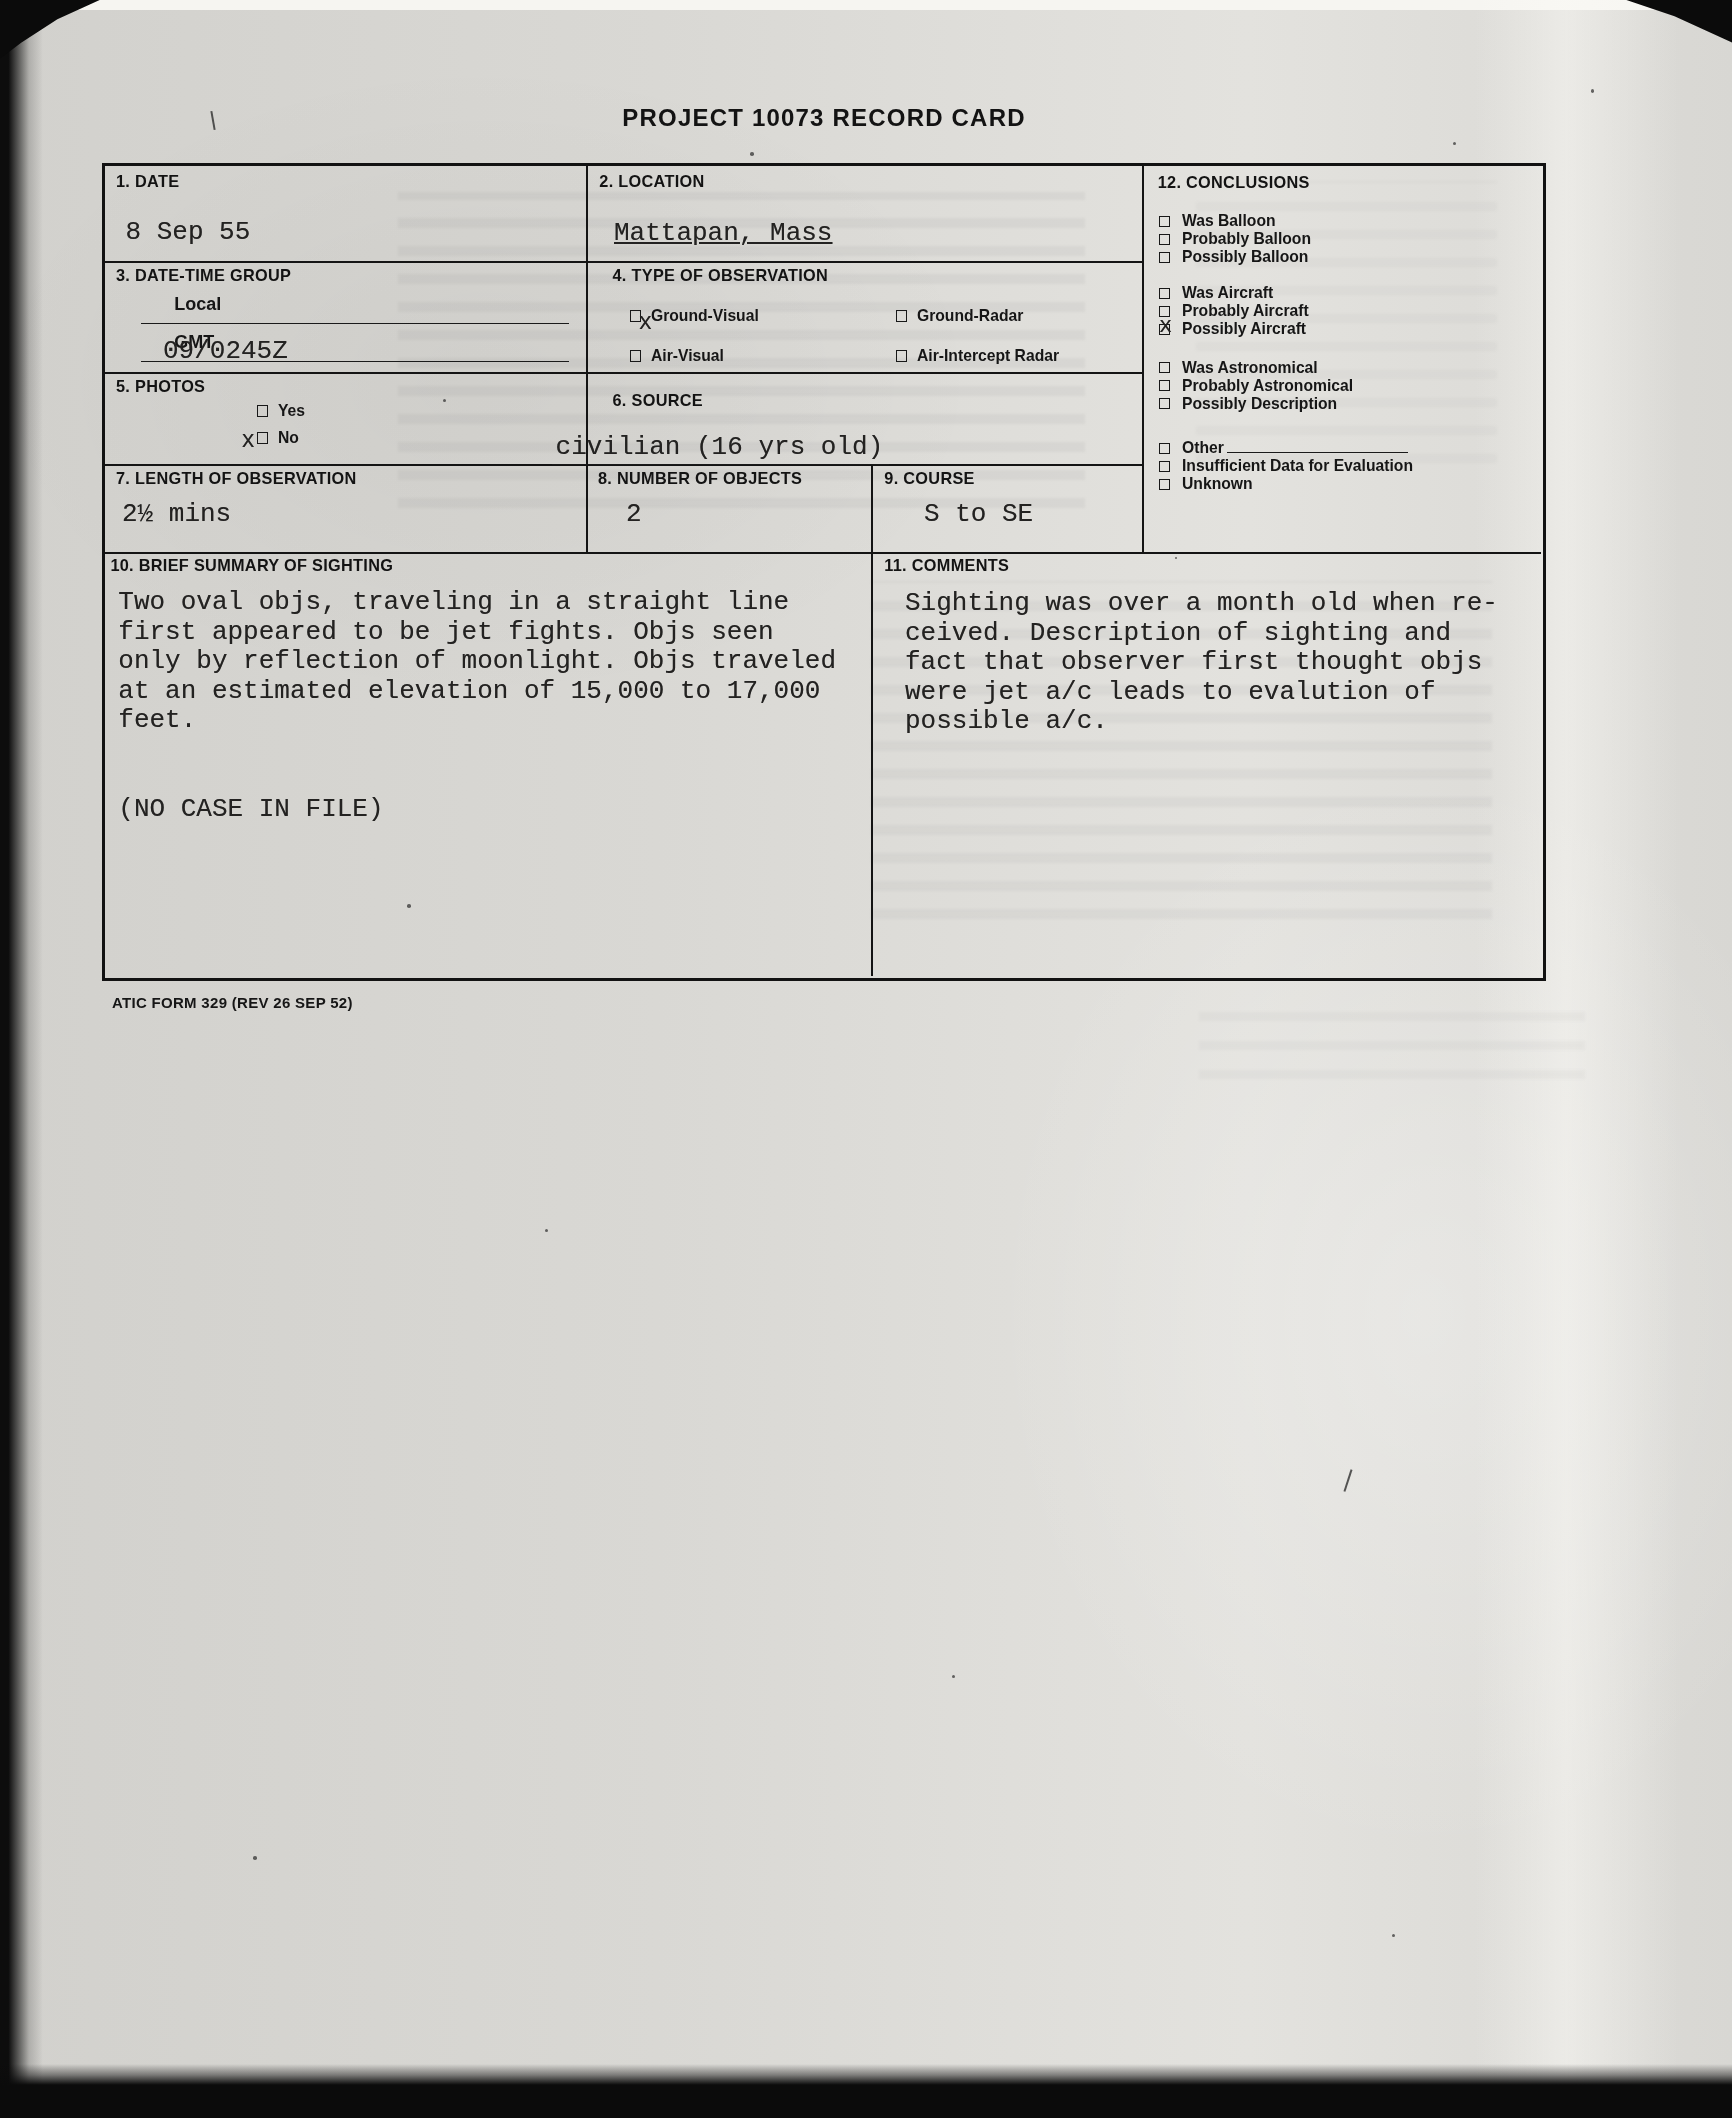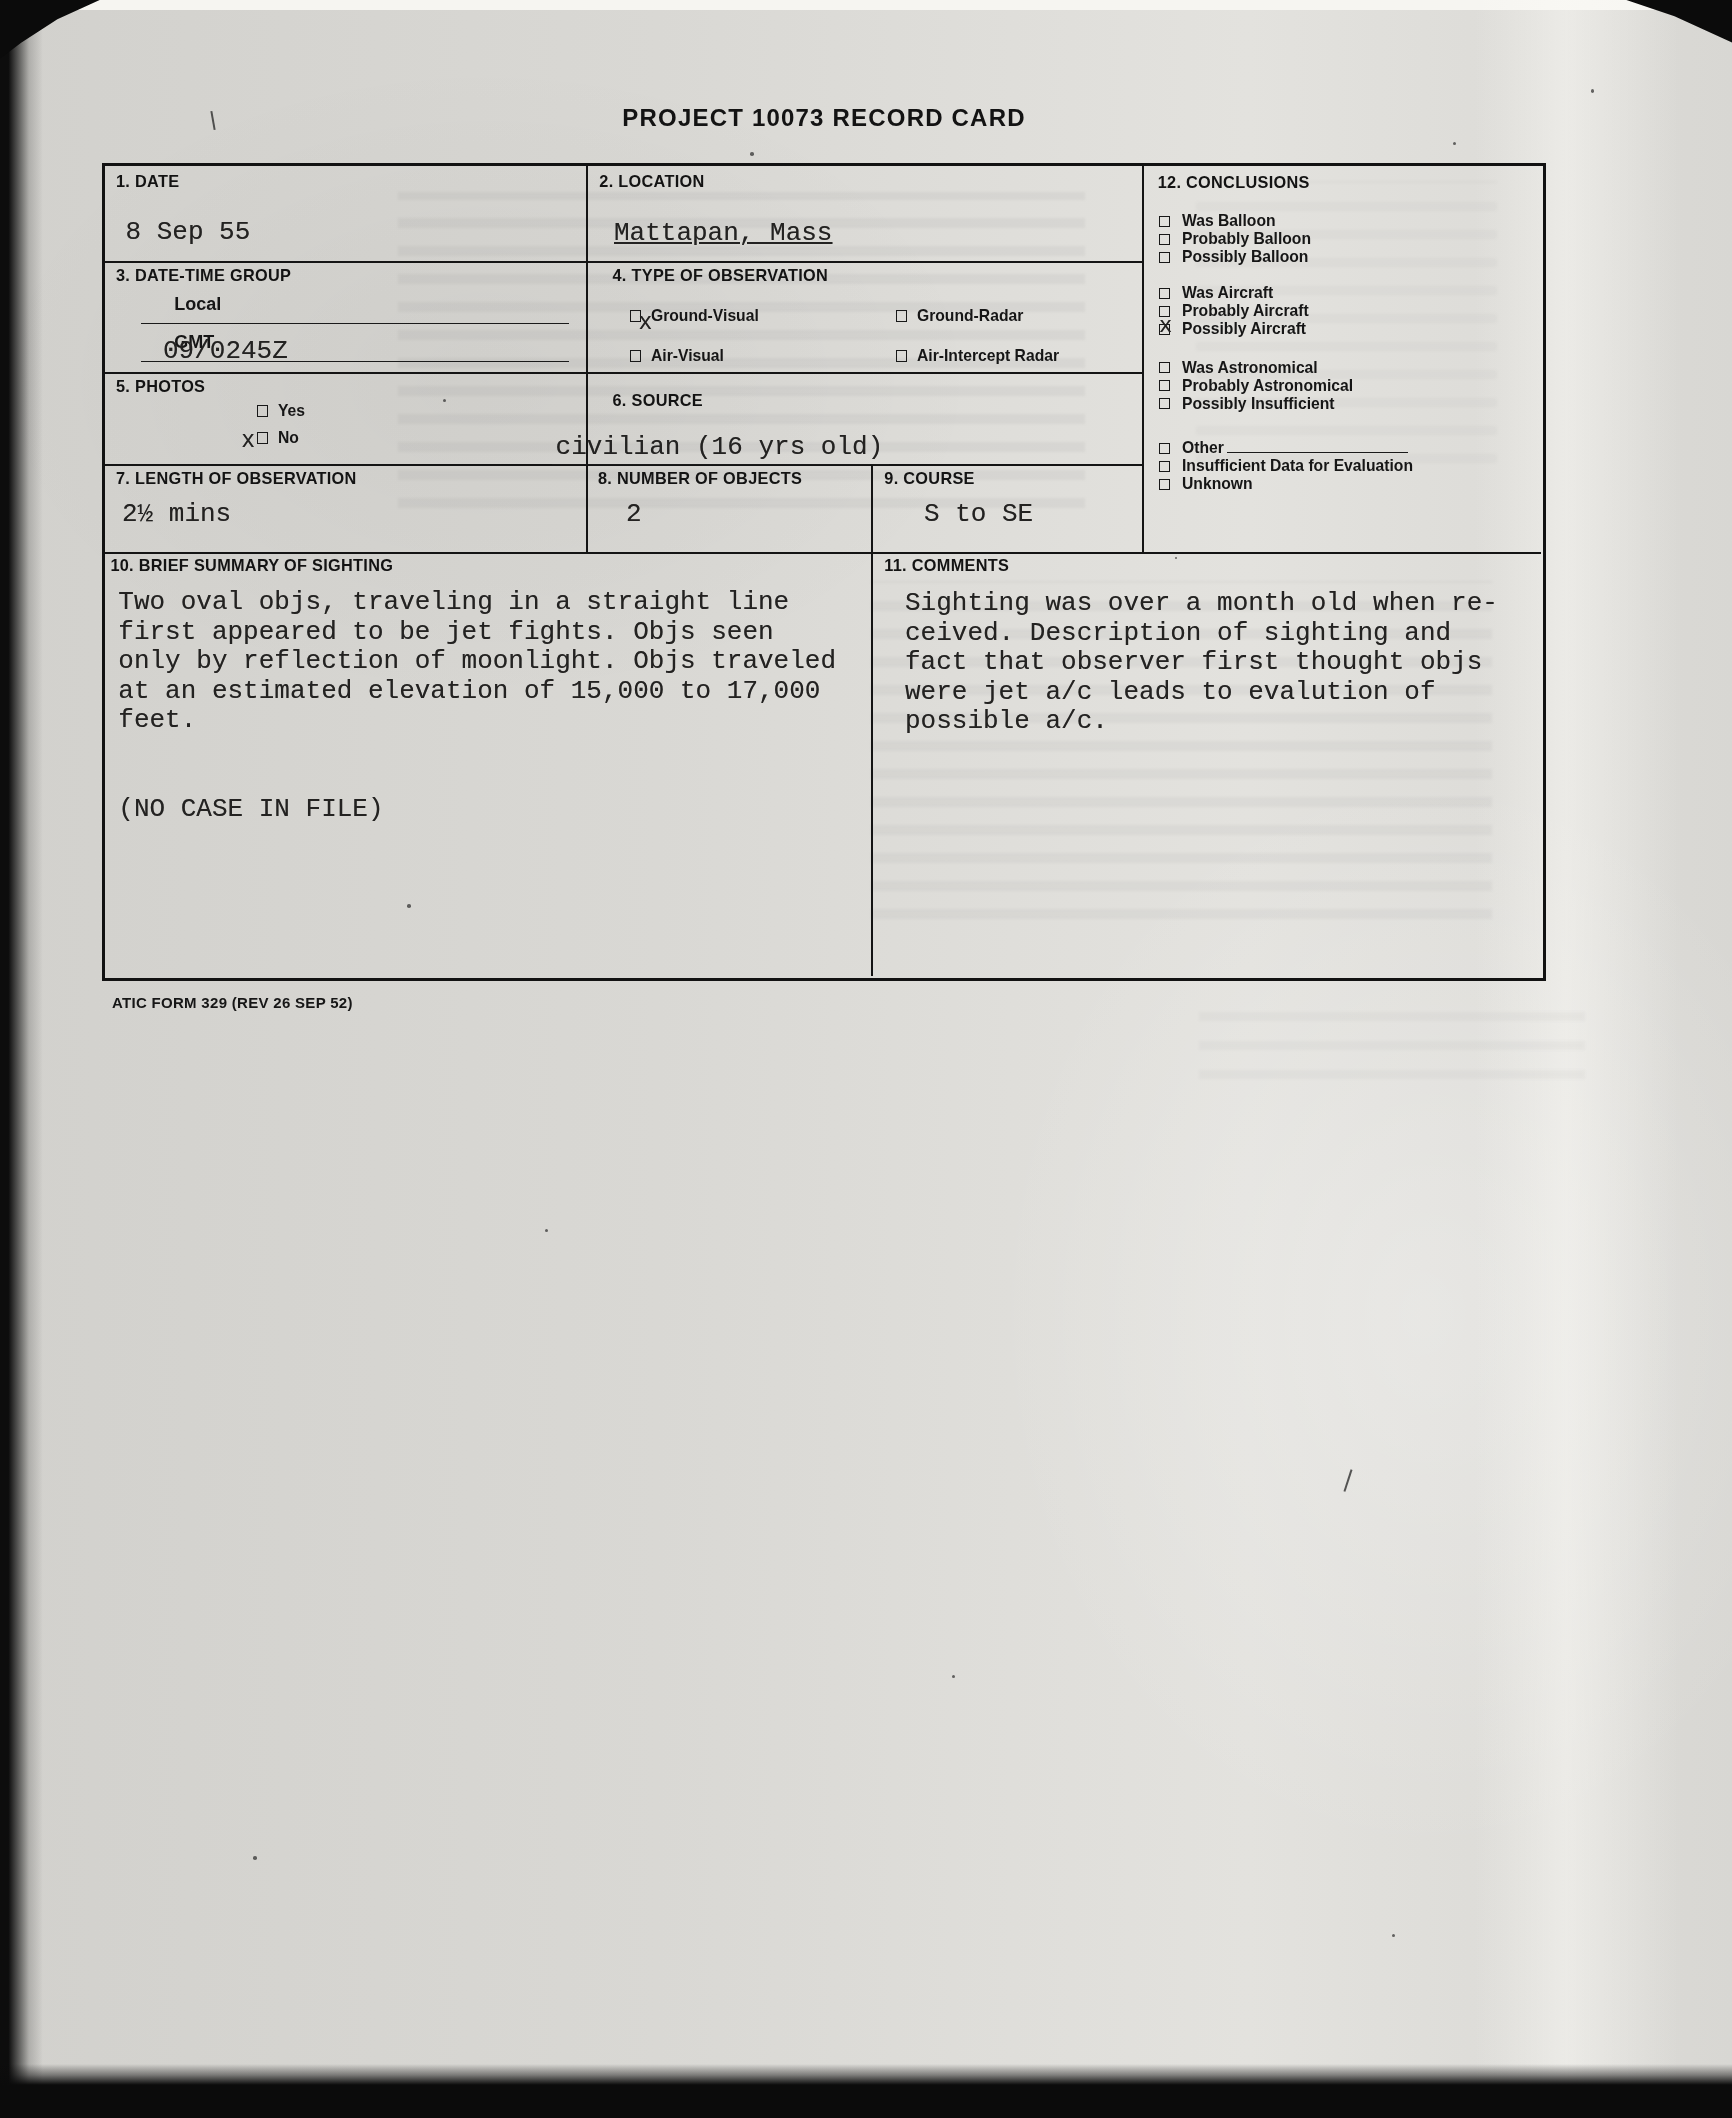--- a/index.html
+++ b/index.html
@@ -273,21 +273,21 @@
             <span class="clabel">Was Astronomical</span>
           </div>
           <div class="citem">
             <span class="box"></span>
             <span class="typed cmark"></span>
             <span class="clabel">Probably Astronomical</span>
           </div>
           <div class="citem">
             <span class="box"></span>
             <span class="typed cmark"></span>
-            <span class="clabel">Possibly Insufficient</span>
+            <span class="clabel">Possibly Description</span>
           </div>
         </div>
 
         <div class="cgroup cgroup-4">
           <div class="citem">
             <span class="box"></span>
             <span class="typed cmark"></span>
             <span class="clabel">Other</span>
             <span class="rule-short"></span>
           </div>

